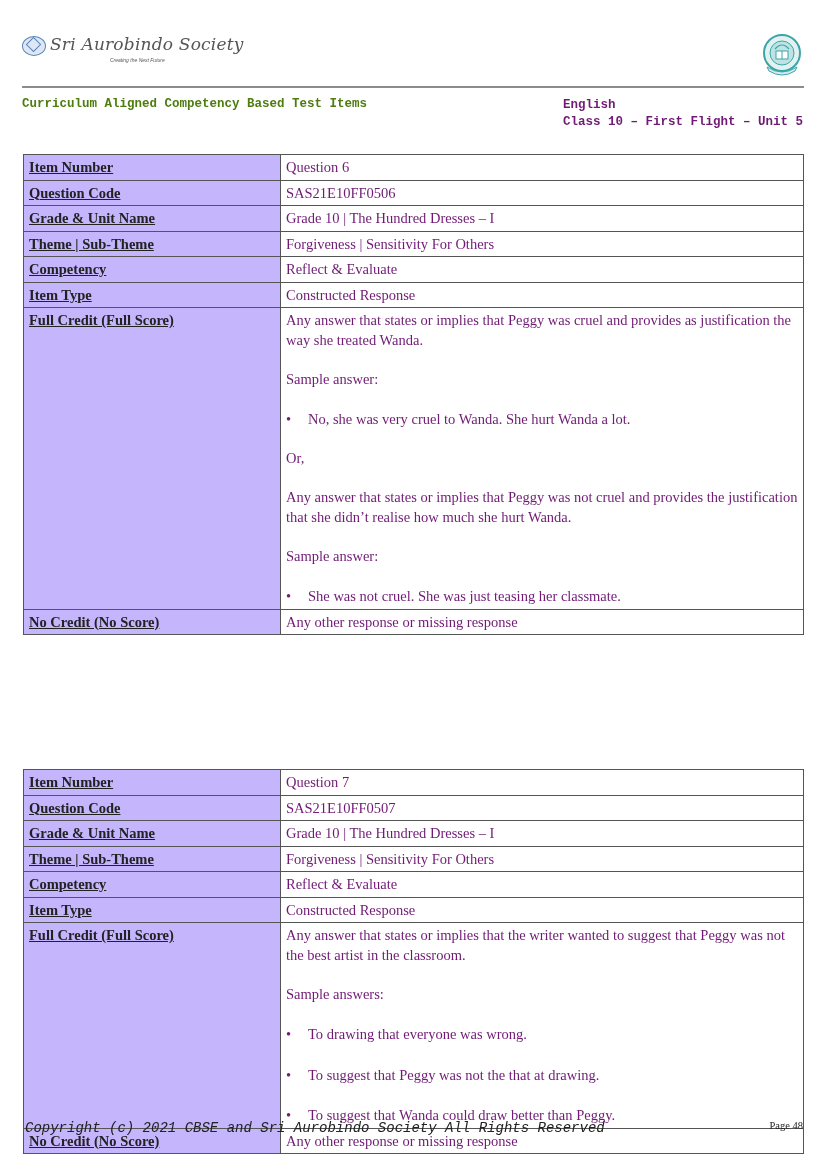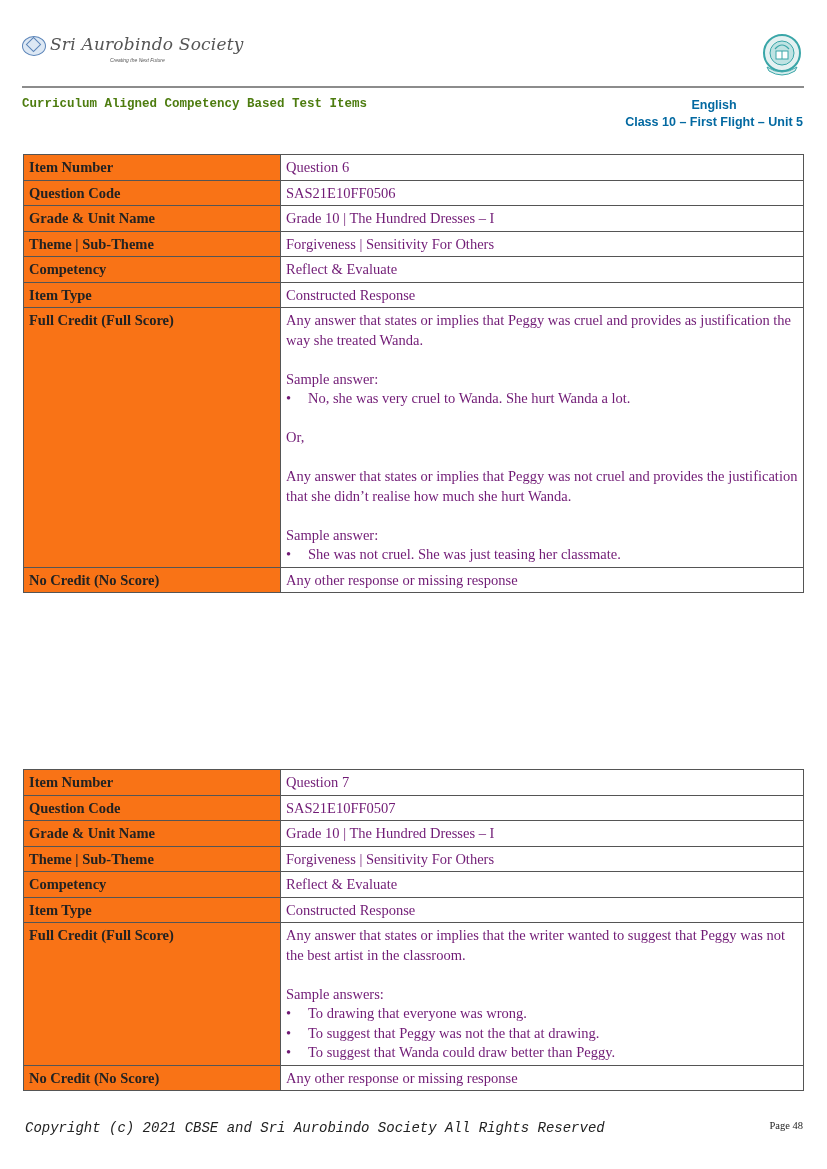--- a/index.html
+++ b/index.html
@@ -34,40 +34,40 @@
   .header-rule {
     position: absolute; left: 22px; top: 86px; width: 782px; height: 2px;
     background: #8c8c8c;
   }
   .header-left {
     position: absolute; left: 22px; top: 97px;
     font-size: 12.5px; font-weight: bold; color: #4d7c0f;
     font-family: Liberation Mono, monospace;
   }
   .header-right {
-    position: absolute; right: 24px; top: 97px; text-align: center;
-    font-size: 12.5px; font-weight: bold; color: #0369a1; line-height: 17px;
-    font-family: Liberation Sans, sans-serif;
+    position: absolute; right: 24px; top: 97px; text-align: left;
+    font-size: 12.5px; font-weight: bold; color: #701a75; line-height: 17px;
+    font-family: Liberation Mono, monospace;
   }
   table.item {
     position: absolute; left: 23px; width: 781px;
     border-collapse: collapse; table-layout: fixed;
     font-size: 14.5px; font-family: "Liberation Serif", serif;
   }
   table.item td {
     border: 1px solid #555; padding: 3px 5px 2px 5px; vertical-align: top;
     line-height: 19.5px;
   }
   table.item td.label {
-    width: 246px; background: #f97316; font-weight: bold; color: #222;
+    width: 246px; background: #c4b5fd; font-weight: bold; color: #222; text-decoration: underline;
   }
   table.item td.val { background: #fff; color: #701a75; }
   .gap { height: 19.5px; }
   ul.bullets { list-style: none; margin: 0; padding: 0; }
-  ul.bullets li { position: relative; padding-left: 22px; }
+  ul.bullets li { position: relative; padding-left: 22px; margin-top: 21px; }
   ul.bullets li::before {
     content: "\2022"; position: absolute; left: 0; top: 0;
   }
   #t1 { top: 154px; }
   #t2 { top: 769px; }
   .footer-left {
     position: absolute; left: 25px; top: 1120px; font-size: 14px;
     font-style: italic; color: #222; font-family: Liberation Mono, monospace;
   }
   .footer-right {

